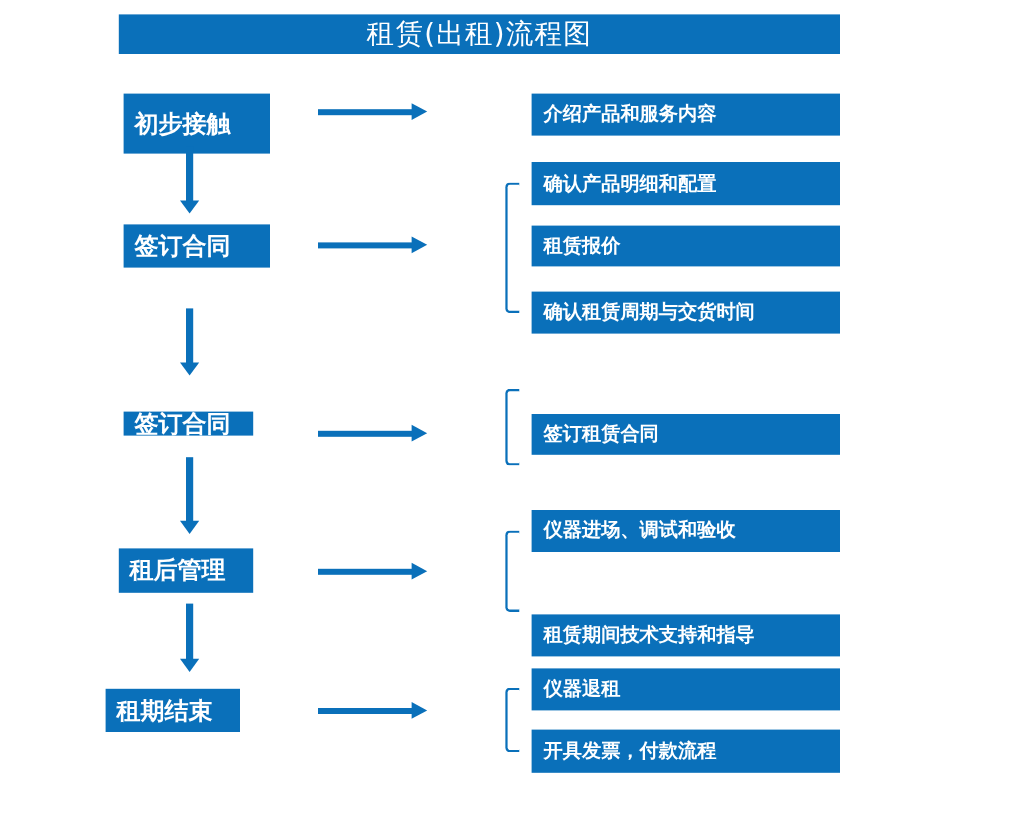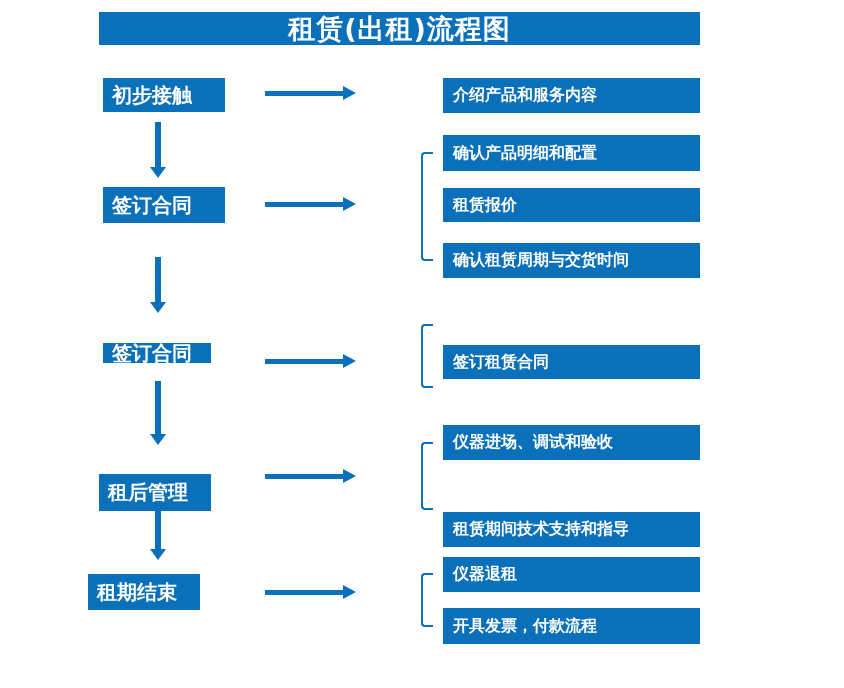--- a/index.html
+++ b/index.html
@@ -7,21 +7,21 @@
     --background:#ffffff;
     --text:#ffffff;
   }
   html,body{margin:0;padding:0;background:var(--background);}
   .canvas{
     position:relative;width:844px;height:688px;background:var(--background);
     font-family:"DejaVu Sans","Liberation Sans",sans-serif;overflow:hidden;
   }
   .title-bar{
     position:absolute;left:99px;top:12px;width:601px;height:33px;
-    background:var(--primary);color:var(--text);font-weight:bold;font-size:27px;
+    background:var(--primary);color:var(--text);font-weight:normal;font-size:23px;
     display:flex;align-items:center;justify-content:center;letter-spacing:1px;
   }
   .box{
     position:absolute;background:var(--primary);color:var(--text);
     font-weight:bold;font-size:20px;display:flex;align-items:center;
     box-sizing:border-box;padding-left:9px;white-space:nowrap;overflow:hidden;
   }
   .step{left:103px;width:122px;}
   .detail{left:443px;width:257px;padding-left:10px;font-size:16px;}
   
@@ -40,24 +40,24 @@
     border:2px solid var(--primary);border-right:none;border-radius:4px 0 0 4px;
   }
 </style>
 </head>
 <body>
 
 <div class="canvas">
 
   <div class="title-bar">租赁(出租)流程图</div>
 
-  <div class="box step" style="top:78px;height:34px;">初步接触</div>
+  <div class="box step" style="top:78px;height:50px;">初步接触</div>
   <div class="box step" style="top:187px;height:36px;">签订合同</div>
   <div class="box step" style="top:343px;height:20px;width:108px;">签订合同</div>
-  <div class="box step" style="top:474px;height:37px;left:99px;width:112px;">租后管理</div>
+  <div class="box step" style="top:457px;height:37px;left:99px;width:112px;">租后管理</div>
   <div class="box step" style="top:574px;height:36px;left:88px;width:112px;">租期结束</div>
 
   <div class="varrow" style="top:122px;height:56px;">
       <div class="shaft"></div>
       <div class="head"></div>
     </div>
   <div class="varrow" style="top:257px;height:56px;">
       <div class="shaft"></div>
       <div class="head"></div>
     </div>

